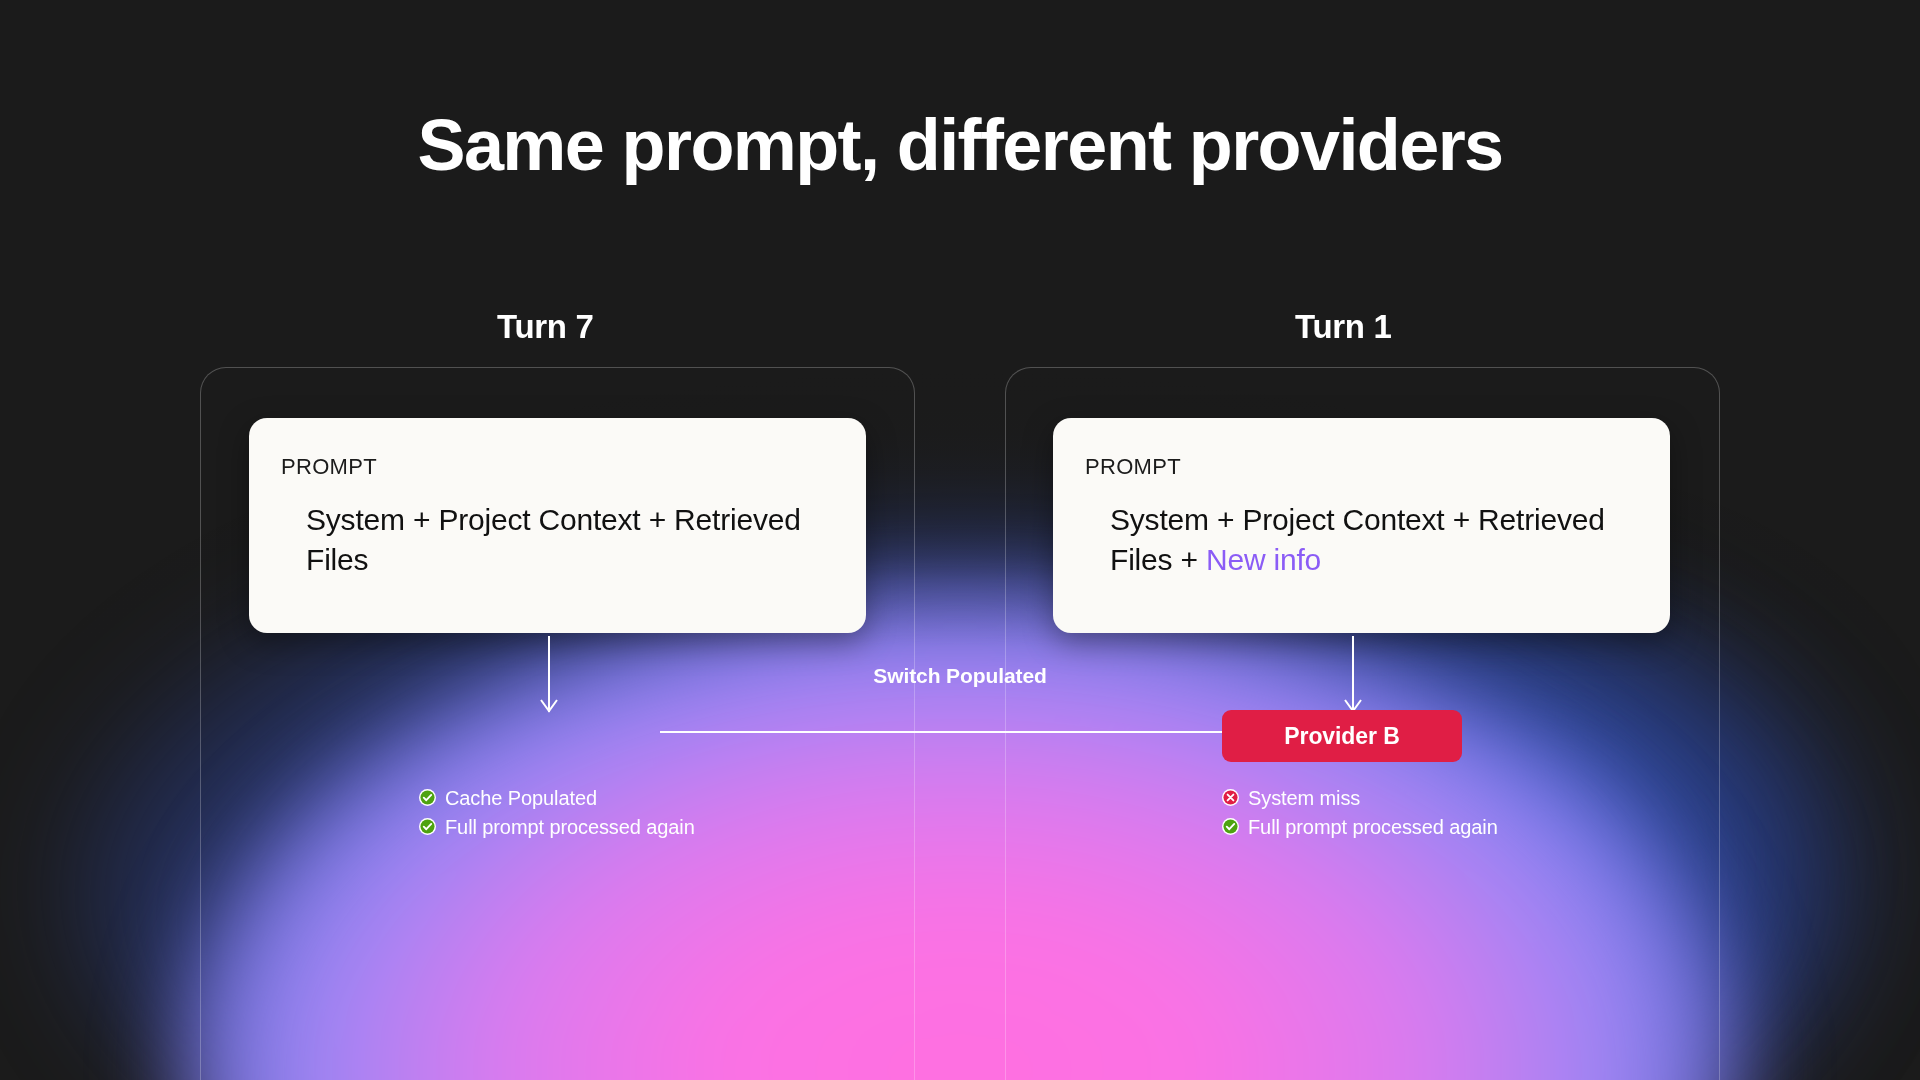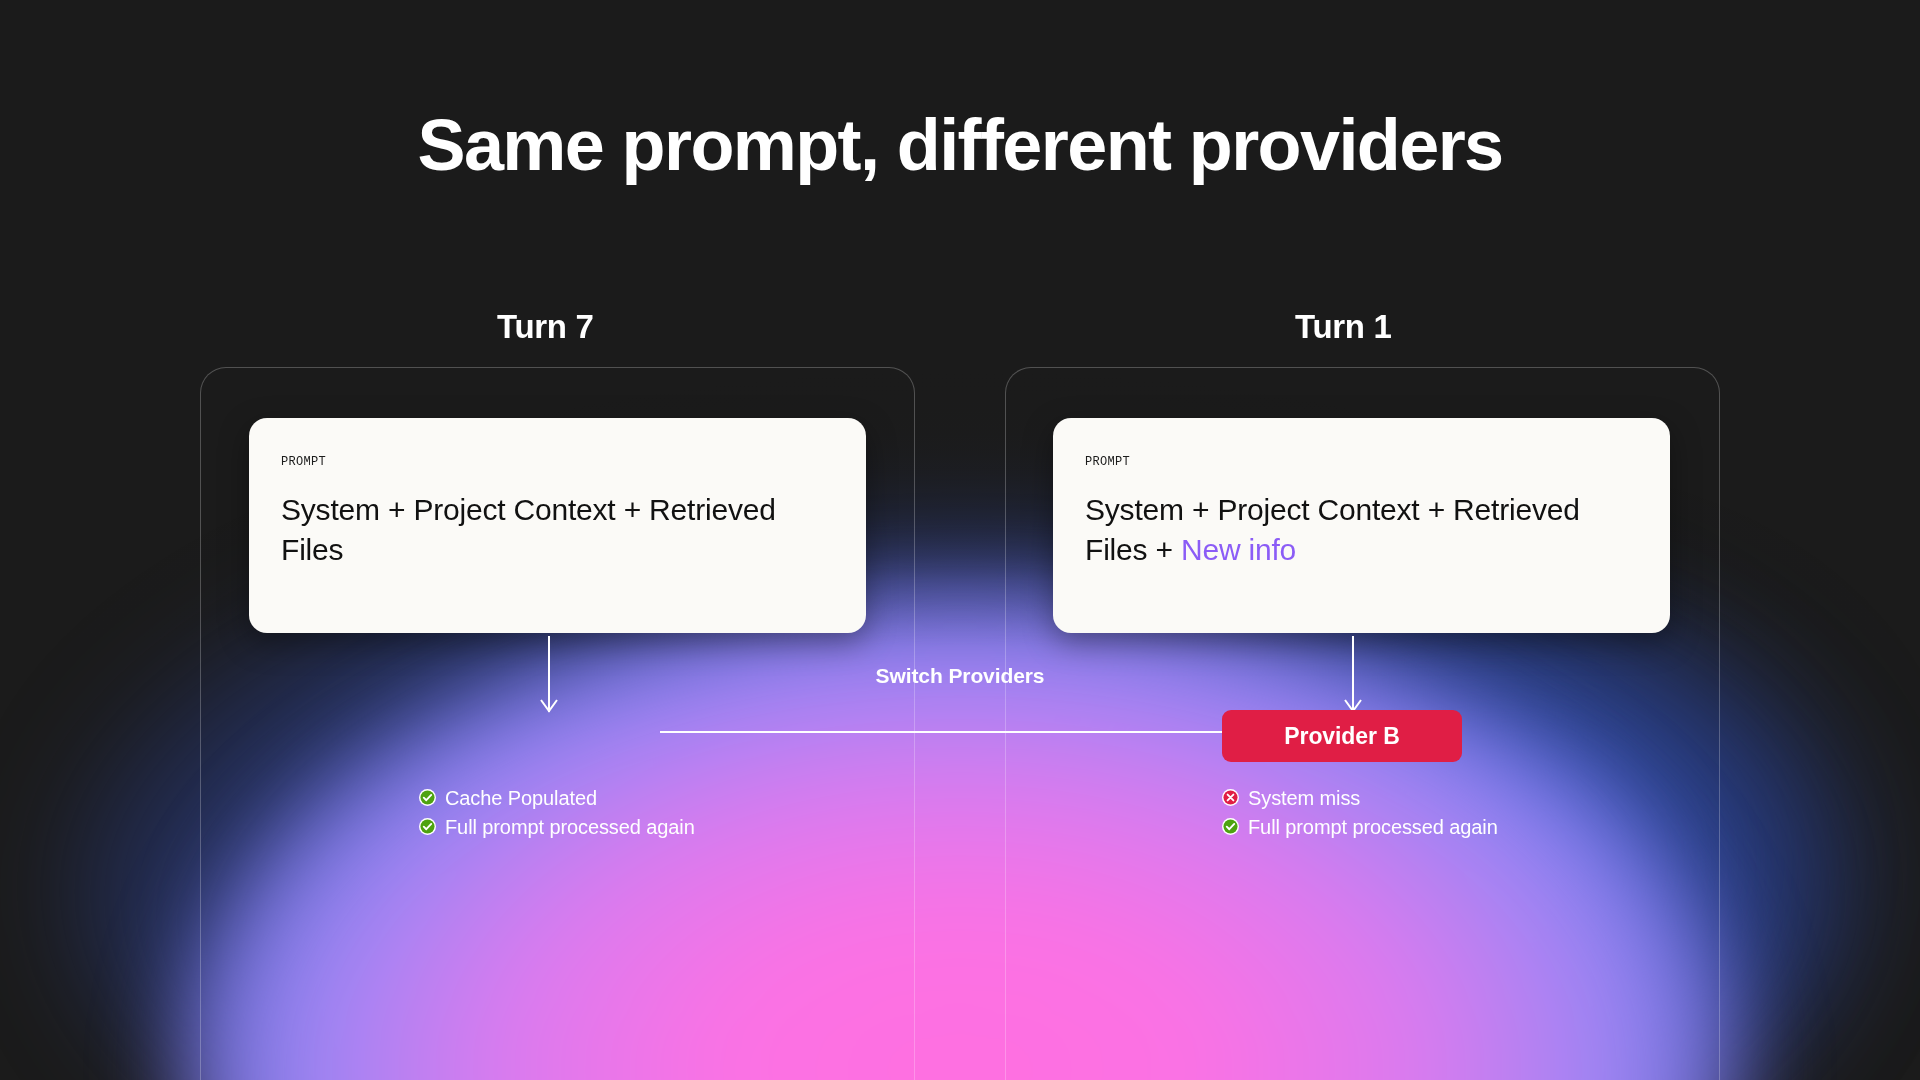--- a/index.html
+++ b/index.html
@@ -99,31 +99,31 @@
     height: 215px;
     background: #fbfaf7;
     border-radius: 18px;
     padding: 38px 32px 0 32px;
     box-shadow: 0 10px 30px rgba(0,0,0,0.35);
   }
   .prompt-card.left  { left: 249px;  width: 617px; }
   .prompt-card.right { left: 1053px; width: 617px; }
   .prompt-kicker {
     color: #1c1c1c;
-    font-size: 12px;
+    font-size: 22px;
     letter-spacing: 0.3px;
     line-height: 1;
     margin-bottom: 22px;
-    font-family: Liberation Mono, monospace;
   }
   .prompt-body {
     color: #111111;
     font-size: 30px;
     line-height: 1.33;
     letter-spacing: -0.2px;
+    margin-left: 25px;
   }
   .prompt-body .new-info { color: #8b5cf6; }
 
   
   .v-arrow { position: absolute; width: 26px; }
   .v-arrow .shaft {
     position: absolute; left: 12px; top: 0;
     width: 2px; height: 100%;
     background: #ffffff;
   }
@@ -234,21 +234,21 @@
         <svg class="check-ico" viewBox="0 0 20 20">
           <circle cx="10" cy="10" r="10" fill="#ffffff"></circle>
           <circle cx="10" cy="10" r="8.3" fill="#4ea310"></circle>
           <path d="M5.6 10.2 L8.6 13.2 L14.4 7" fill="none" stroke="#ffffff" stroke-width="2.2" stroke-linecap="round" stroke-linejoin="round"></path>
         </svg>
         <span class="check-text">Full prompt processed again</span>
       </div>
     </div>
 
     <div class="switch-wrap">
-      <div class="switch-label">Switch Providers</div>
+      <div class="switch-label">Switch Populated</div>
       <div class="switch-line"></div>
       <svg class="switch-head" viewBox="0 0 18 20">
         <path d="M1 1 L15 10 L1 19" fill="none" stroke="#ffffff" stroke-width="2"></path>
       </svg>
     </div>
 
     <div class="turn-label right">Turn 1</div>
     <div class="panel right"></div>
 
     <div class="prompt-card right">

